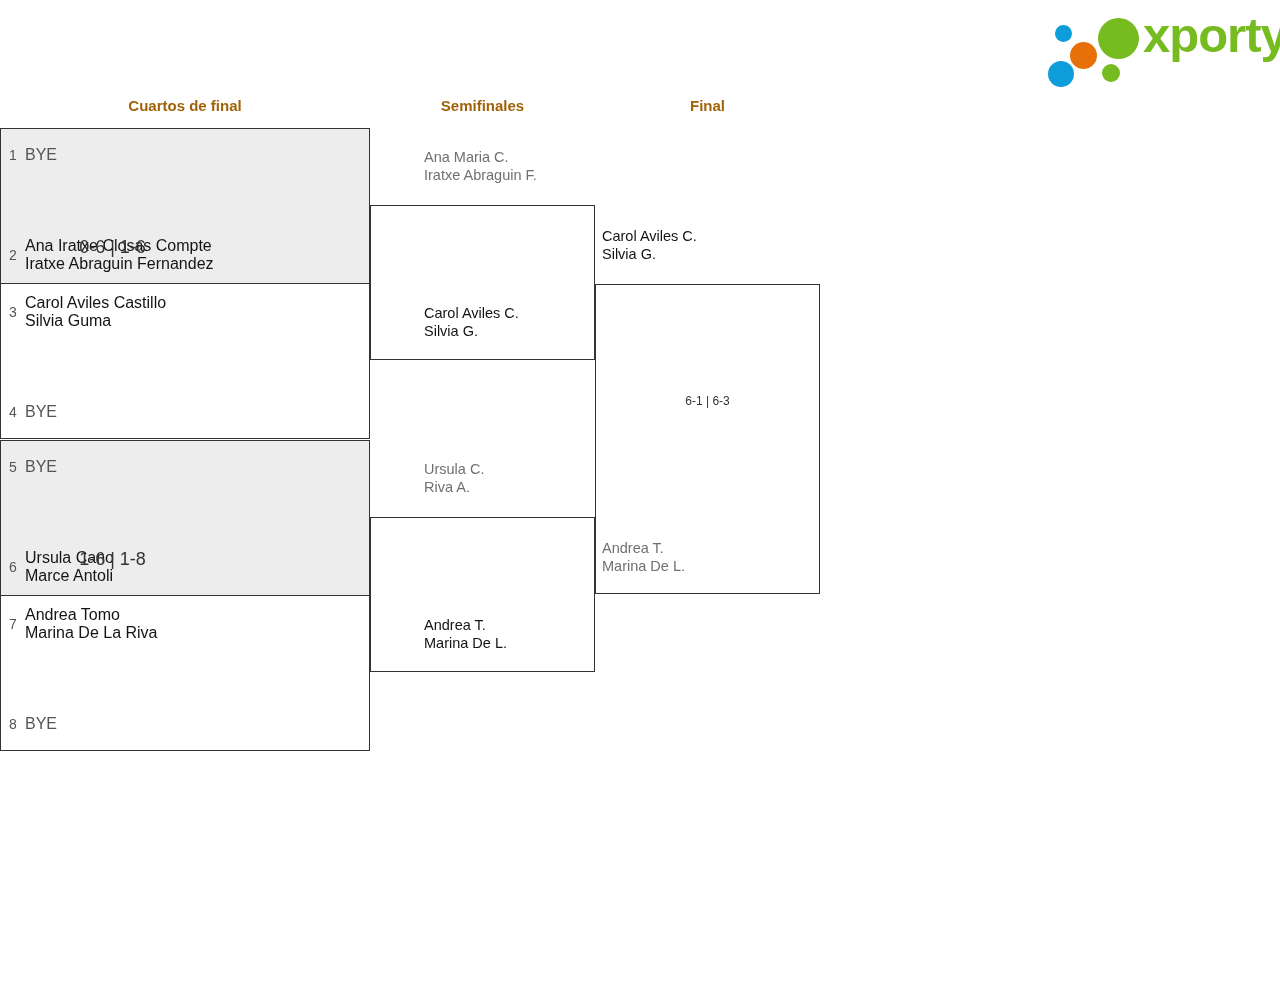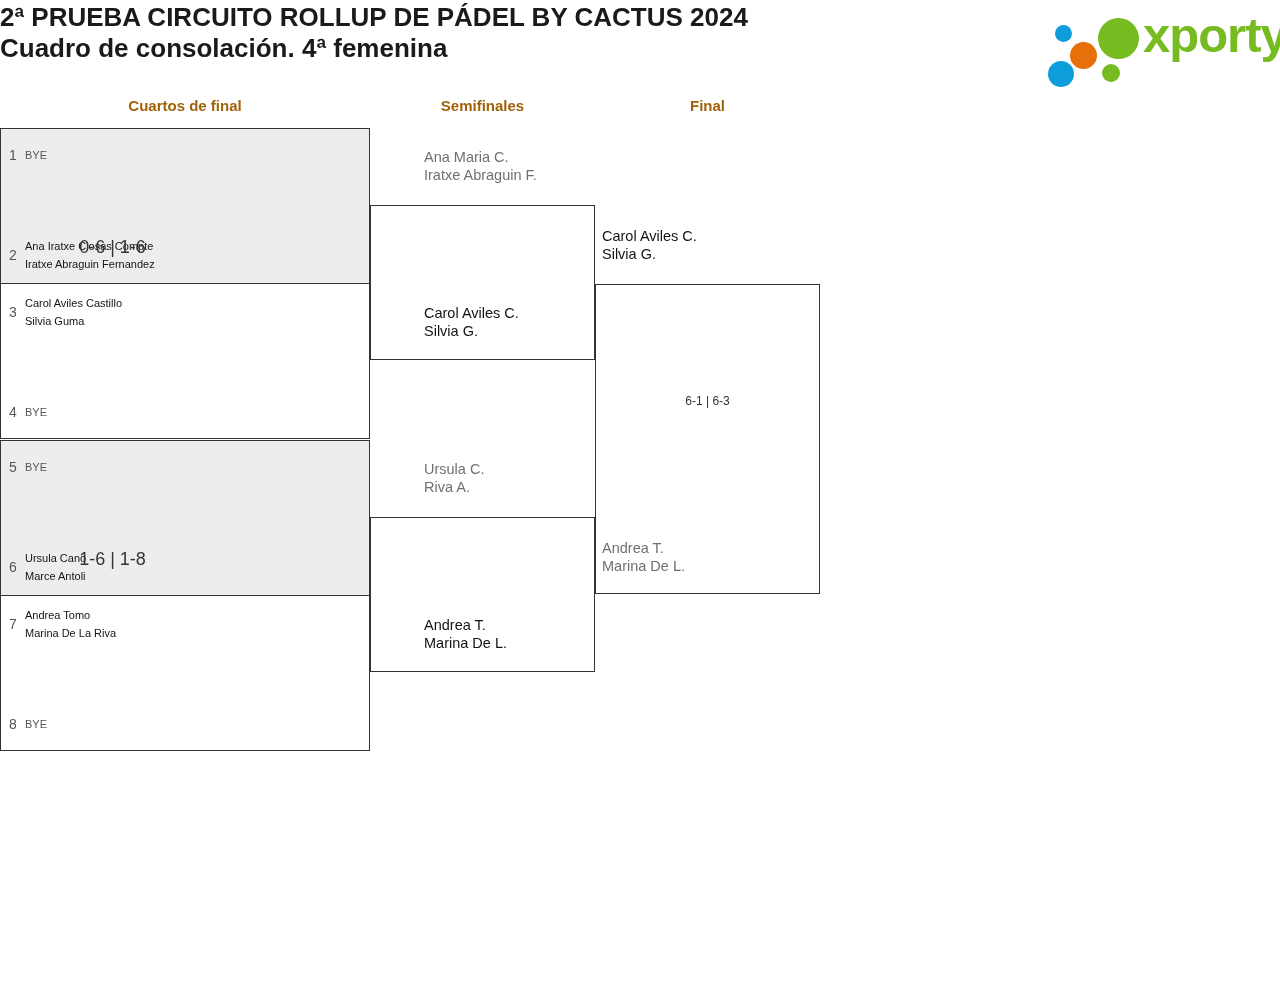--- a/index.html
+++ b/index.html
@@ -107,21 +107,21 @@
 
   .seed-num {
     width: 24px;
     min-width: 24px;
     text-align: center;
     font-size: 14px;
     color: #555555;
     line-height: 18px;
   }
   .pair-names {
-    font-size: 11px;
+    font-size: 16px;
     line-height: 18px;
     white-space: nowrap;
   }
   .pair-names.winner { color: #141414; }
   .pair-names.bye    { color: #555555; }
 
   
   .sf-box {
     position: absolute;
     left: 370px;
@@ -177,24 +177,20 @@
     text-align: center;
     font-size: 12px;
     color: #333333;
   }
 </style>
 </head>
 <body>
 
 <div id="header">
 
-  <div id="title-block">
-    <div class="title-line">2ª PRUEBA CIRCUITO ROLLUP DE PÁDEL BY CACTUS 2024</div>
-    <div class="title-line">Cuadro de consolación. 4ª femenina</div>
-  </div>
 
   <div id="logo">
     <span class="dot" id="dot-blue-small"></span>
     <span class="dot" id="dot-orange"></span>
     <span class="dot" id="dot-green-large"></span>
     <span class="dot" id="dot-green-small"></span>
     <span class="dot" id="dot-blue-large"></span>
     <span id="logo-wordmark">xporty</span>
   </div>
 

